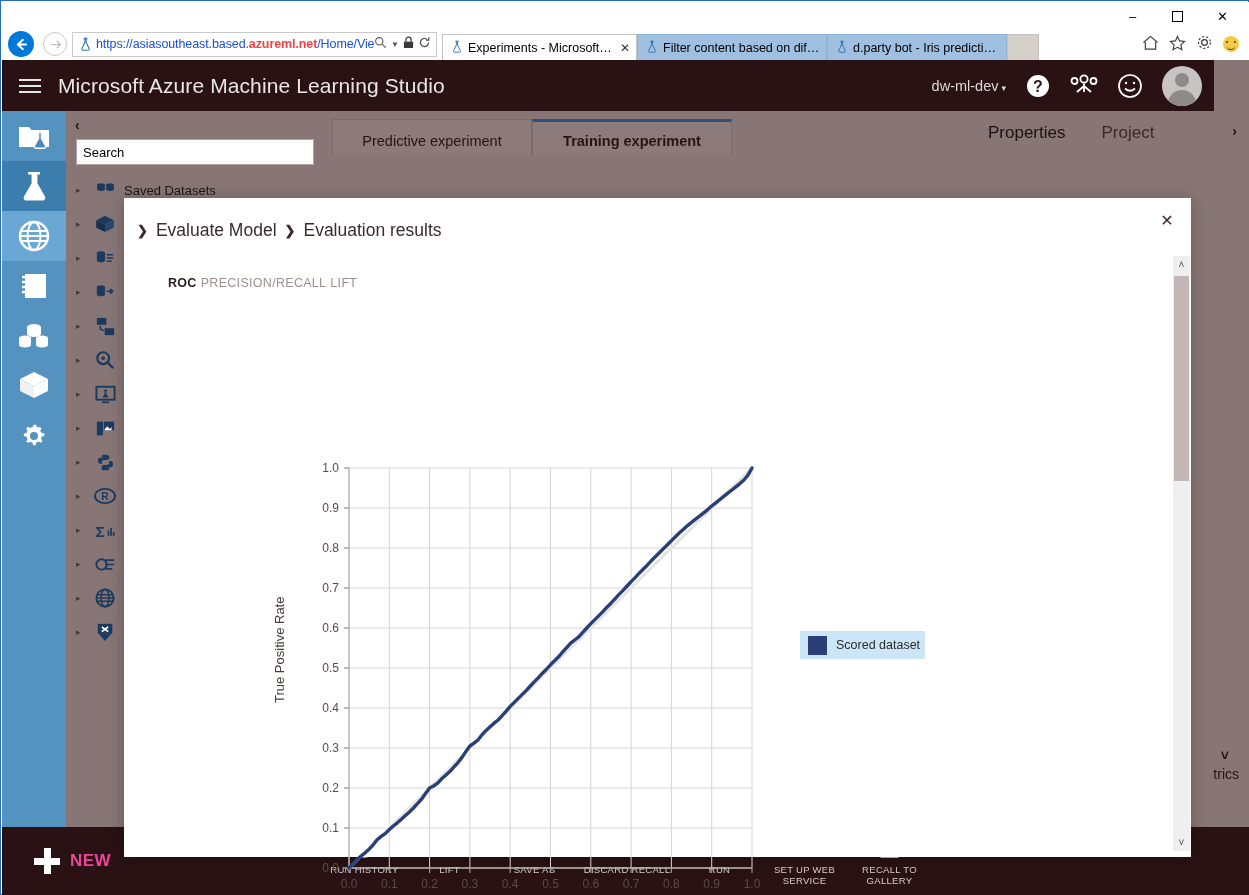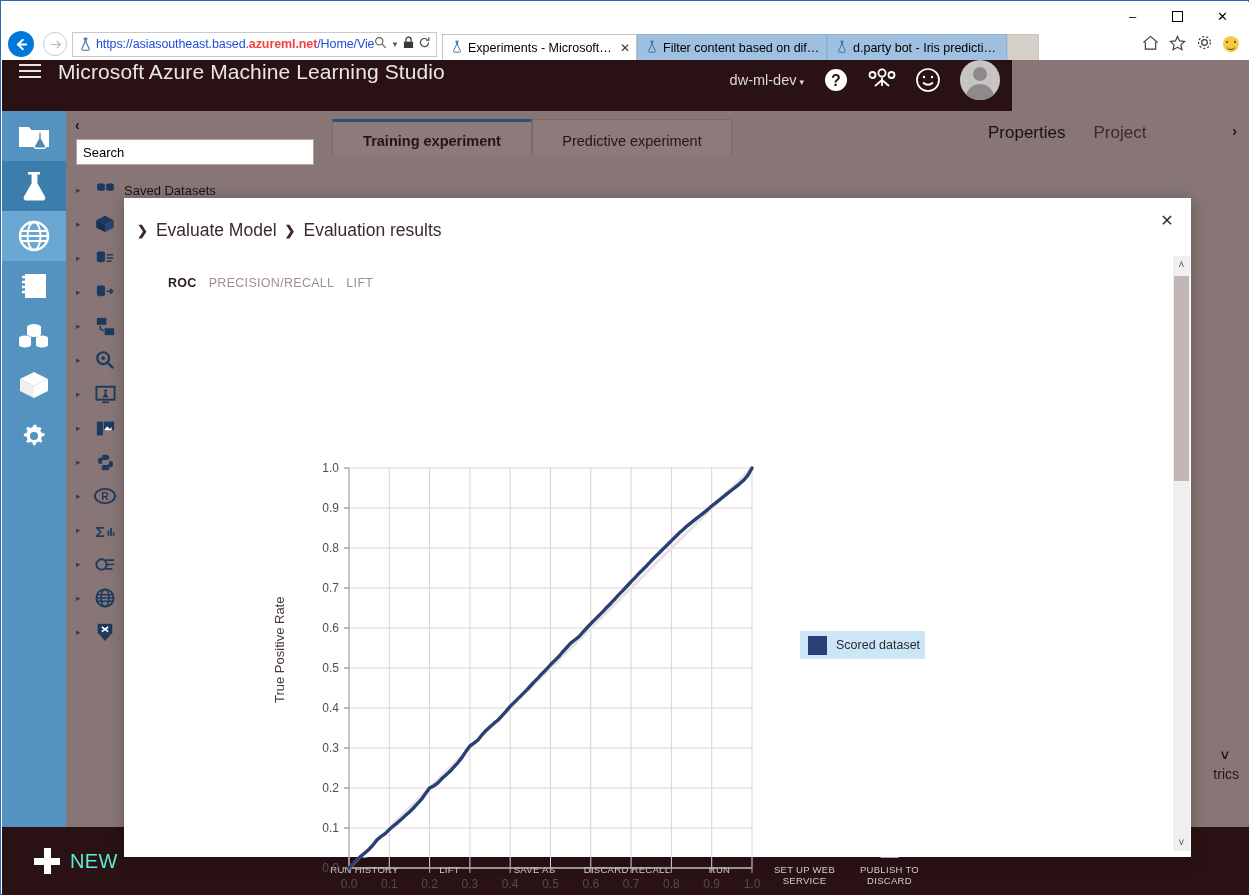--- a/index.html
+++ b/index.html
@@ -88,22 +88,22 @@
     content: ""; position: absolute; left: 4px; top: 9px; width: 8px; height: 4px;
     border-bottom: 1.5px solid #4a3a10; border-radius: 0 0 8px 8px;
   }
 
   
   .page {
     position: absolute; left: 1px; top: 59px; width: 1247px; height: 835px;
     background: #887676; overflow: hidden;
   }
   .aml-header {
-    position: absolute; left: 0; top: 0; width: 1010px; height: 51px;
-    background: #2a1214; display: flex; align-items: flex-start;
+    position: absolute; left: 0; top: 0; width: 1212px; height: 51px;
+    background: #2a1214; display: flex; align-items: center;
   }
   .hamburger { width: 56px; display: flex; align-items: center; justify-content: center; }
   .hamburger .bar { display:block; width: 22px; height: 2px; background: #e8e4e4; margin: 4px 0; }
   .aml-title { font-size: 21px; color: #e9e6e6; font-weight: 400; letter-spacing: 0.1px; }
   .aml-header-right {
     margin-left: auto; display: flex; align-items: center; gap: 18px; padding-right: 12px;
   }
   .workspace-name { font-size: 14.5px; color: #ded9d9; }
   .caret-down { font-size: 9px; color: #ded9d9; margin-left: 3px; }
   .hicon { width: 28px; height: 28px; display: flex; align-items: center; justify-content: center; }
@@ -165,21 +165,21 @@
   }
   .zoom-track { width: 185px; height: 4px; background: #6f5f5f; position: relative; }
   .zoom-track .fill { position:absolute; left:0; top:0; height:4px; width: 62px; background: #1d4f7c; }
   .zoom-track .knob { position:absolute; left: 62px; top:-2px; width: 8px; height: 8px; background: #1a1010; }
 
   
   .props {
     position: absolute; left: 968px; top: 51px; width: 279px; height: 733px;
     background: #887676;
   }
-  .props-tabs { display: flex; align-items: flex-start; padding: 12px 0 0 18px; gap: 28px; }
+  .props-tabs { display: flex; align-items: flex-start; padding: 12px 0 0 18px; gap: 36px; }
   .props-tab { font-size: 17px; color: #3b2a2a; }
   .props-tab.active { color: #1d1010; }
   .props-expand { margin-left: auto; padding-right: 12px; font-size: 14px; color: #2a1214; font-weight: bold; }
   .props-metrics {
     position: absolute; right: 10px; bottom: 62px; width: 200px;
     display: flex; align-items: center; justify-content: flex-end; gap: 8px;
     font-size: 14px; color: #2a1214;
   }
   .props-chev-top { position: absolute; right: 20px; top: 637px; font-size: 14px; color: #2a1214; font-weight: bold; }
 
@@ -187,21 +187,21 @@
   .cmdbar {
     position: absolute; left: 0; bottom: 0; width: 1247px; height: 68px;
     background: #2a1214; display: flex; align-items: center;
   }
   .cmd-new { display: flex; align-items: center; gap: 10px; padding-left: 32px; width: 320px; }
   .plus {
     width: 26px; height: 26px; position: relative;
   }
   .plus::before { content:""; position:absolute; left: 10px; top: 0; width: 7px; height: 26px; background: #fff; }
   .plus::after  { content:""; position:absolute; left: 0; top: 10px; width: 26px; height: 7px; background: #fff; }
-  .cmd-new-label { font-size: 20px; color: #5eead4; letter-spacing: 0.4px; }
+  .cmd-new-label { font-size: 17px; color: #ec4899; letter-spacing: 0.4px; font-weight: bold; }
   .cmd-items { display: flex; align-items: flex-start; gap: 0; }
   .cmd-item {
     width: 85px; display: flex; flex-direction: column; align-items: center; gap: 5px;
     color: #d6cdcd; text-align: center;
   }
   .cmd-ico { height: 24px; display: flex; align-items: center; justify-content: center; }
   .cmd-lbl { font-size: 9.5px; letter-spacing: 0.3px; line-height: 1.15; }
 
   
   .modal {
@@ -212,21 +212,21 @@
   .modal-close {
     position: absolute; right: 14px; top: 12px; font-size: 16px; color: #3c2b2b;
     width: 20px; height: 20px; display: flex; align-items: center; justify-content: center;
   }
   .breadcrumb {
     position: absolute; left: 13px; top: 22px; font-size: 17.5px; color: #3c2b2b;
     display: flex; align-items: center; gap: 8px;
   }
   .bc-sep { font-size: 13px; font-weight: bold; color: #3c2b2b; }
   .modal-tabs {
-    position: absolute; left: 44px; top: 78px; display: flex; align-items: baseline; gap: 12px;
+    position: absolute; left: 44px; top: 78px; display: flex; align-items: baseline; gap: 4px;
   }
   .mtab { font-size: 12.5px; letter-spacing: 0.3px; }
   .mtab.active { color: #2b1c1c; font-weight: 700; }
   .mtab.inactive { color: #a08f8f; }
 
   
   .mscroll {
     position: absolute; right: 1px; top: 58px; width: 17px; height: 595px;
     background: #f0eeee;
   }
@@ -620,25 +620,25 @@
                   <path d="M7.5 5.5l7 5M14.5 5.5l-7 5" stroke="#fff" stroke-width="1.8"></path>
                 </svg>
               </span>
           <span>Deprecated</span>
         </div>
       </div>
     </div>
 
     <div class="canvas-area">
       <div class="exp-tabs">
+        <div class="exp-tab">
+          <span>Predictive experiment</span>
+        </div>
         <div class="exp-tab active">
           <span>Training experiment</span>
-        </div>
-        <div class="exp-tab">
-          <span>Predictive experiment</span>
         </div>
       </div>
       <div class="canvas-bottom-bar">
         <span>
           <svg width="19" height="17" viewBox="0 0 20 18">
                 <path d="M2 6V2h4M18 6V2h-4M2 12v4h4M18 12v4h-4" fill="none" stroke="#3a2a2a" stroke-width="1.8"></path>
               </svg>
         </span>
         <span>
           <svg width="19" height="19" viewBox="0 0 20 20">
@@ -749,21 +749,21 @@
           <span class="cmd-lbl">SET UP WEB SERVICE</span>
         </div>
         <div class="cmd-item">
           <span class="cmd-ico">
             <svg width="21" height="22" viewBox="0 0 22 24">
                   <rect x="2" y="2" width="18" height="20" fill="none" stroke="#d6cdcd" stroke-width="1.7"></rect>
                   <path d="M8.5 5h5v1h-1v3l2.7 5.2h-8.4L9.5 9V6h-1z" fill="#d6cdcd"></path>
                   <path d="M5 19h12" stroke="#d6cdcd" stroke-width="1.6"></path>
                 </svg>
           </span>
-          <span class="cmd-lbl">PUBLISH TO DISCARD</span>
+          <span class="cmd-lbl">RECALL TO GALLERY</span>
         </div>
       </div>
     </div>
 
     <div class="modal">
       <div class="modal-close">✕</div>
 
       <div class="breadcrumb">
         <span class="bc-sep">❯</span>
         <span>Evaluate Model</span>

